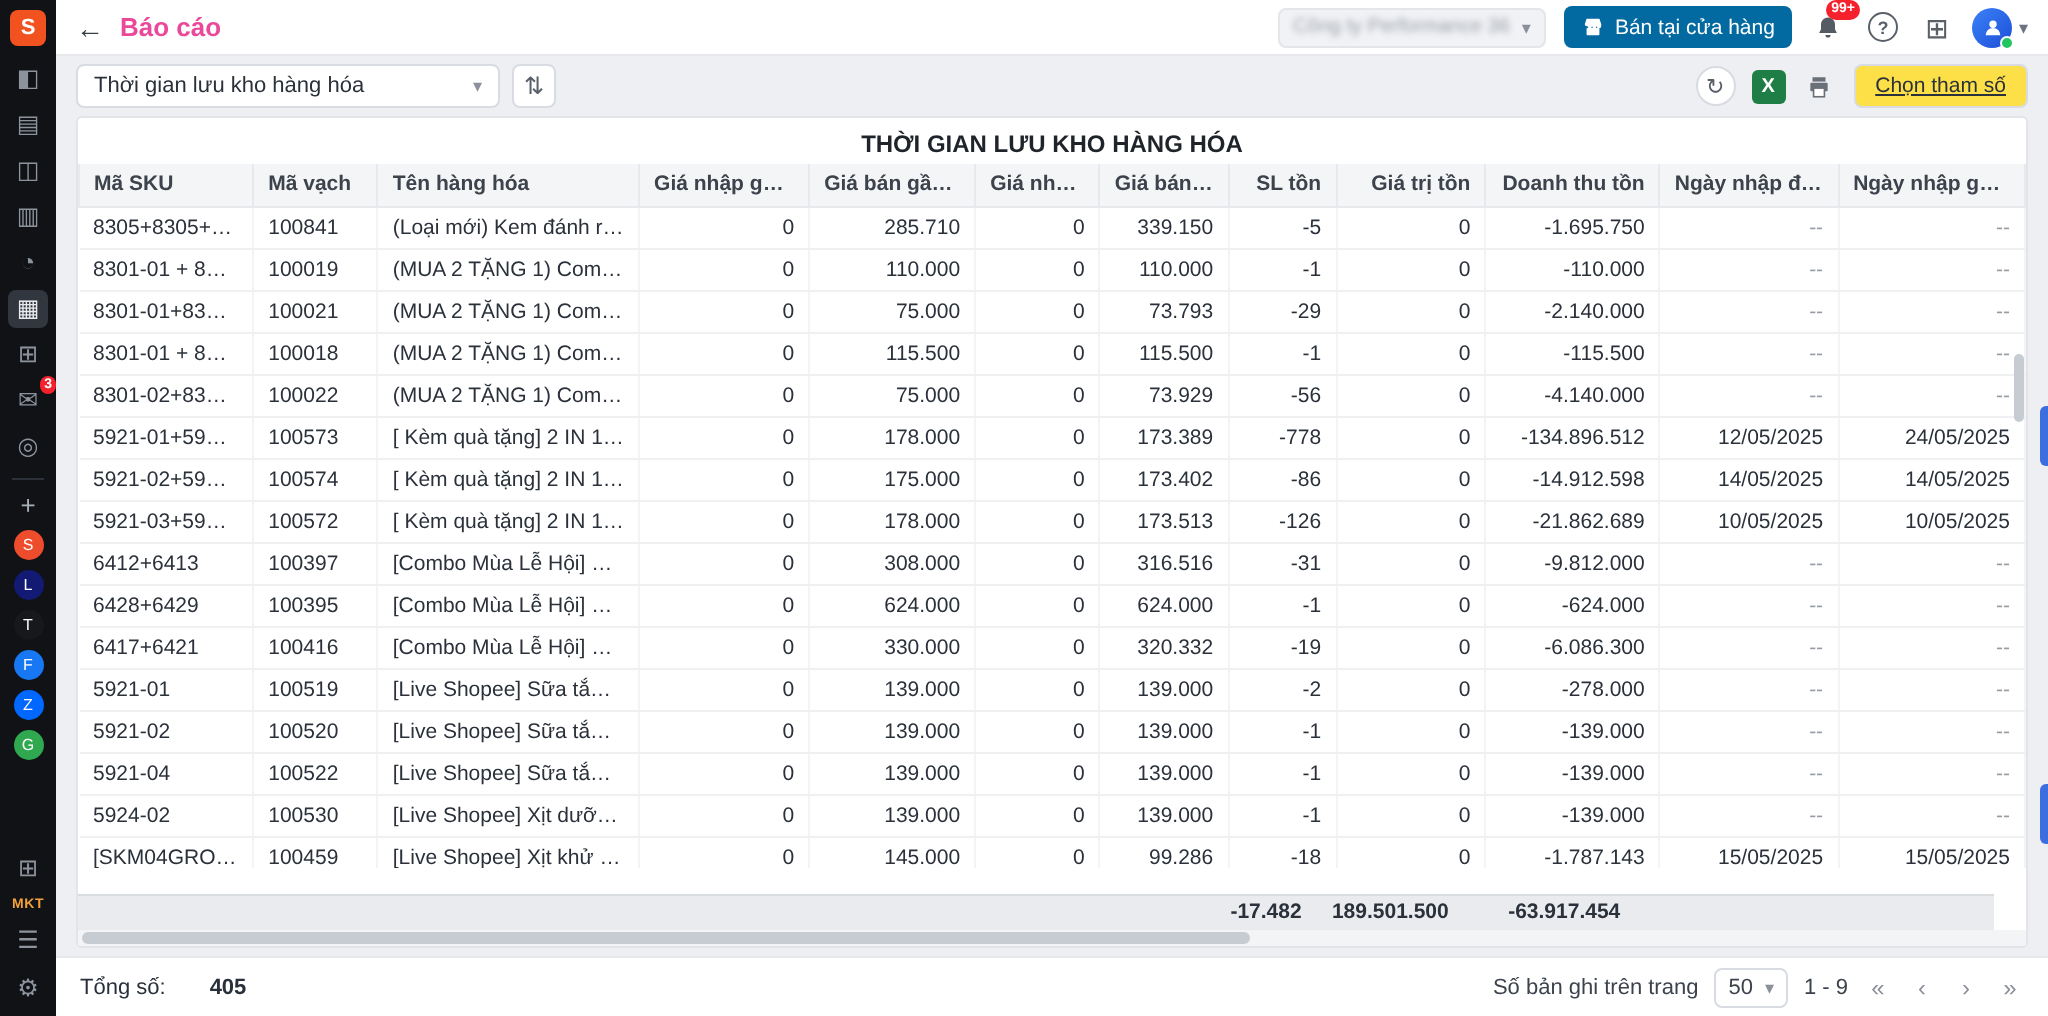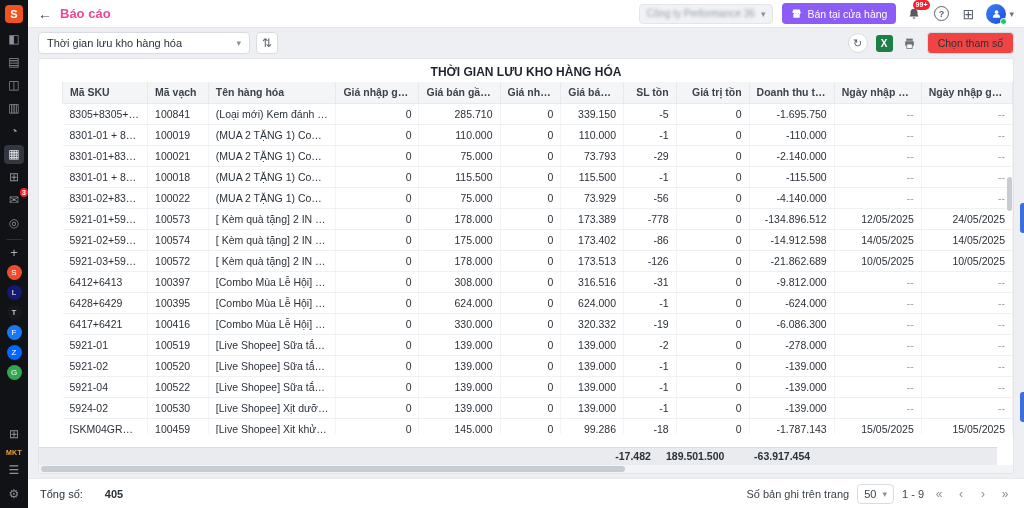--- a/index.html
+++ b/index.html
@@ -48,21 +48,21 @@
   .back { font-size:14px; color:#3a4049; cursor:pointer; line-height:1; }
   .topbar-title { font-weight:bold; font-size:13px; color:#ec4899; }
   .top-right { margin-left:auto; display:flex; align-items:center; gap:9px; }
   .store-select {
     background:#f1f2f5; border:1px solid #e3e5e9; border-radius:4px;
     height:20px; display:flex; align-items:center; gap:6px; padding:0 7px;
     color:#9aa0a8; font-size:10px; cursor:pointer;
   }
   .store-select .blur { filter:blur(1.6px); }
   .pos-btn {
-    background:#8b5cf6; color:#fff; border:none; border-radius:4px; height:21px;
+    background:#0369a1; color:#fff; border:none; border-radius:4px; height:21px;
     display:flex; align-items:center; gap:5px; padding:0 9px; font-size:10.5px;
     font-family:inherit; cursor:pointer;
   }
   .icon-plain { position:relative; width:18px; height:18px; display:flex;
     align-items:center; justify-content:center; cursor:pointer; color:#5a6069; }
   .notif-badge {
     position:absolute; top:-5px; right:-7px; background:#f5222d; color:#fff;
     font-size:7px; line-height:10px; padding:0 3px; border-radius:6px; font-weight:bold;
   }
   .help-circle { width:15px; height:15px; border:1.3px solid #5a6069; border-radius:50%;
@@ -86,31 +86,31 @@
   .sq-btn {
     width:22px; height:22px; background:#fff; border:1px solid #d8dce2; border-radius:4px;
     display:flex; align-items:center; justify-content:center; color:#5a6069; font-size:12px; cursor:pointer;
   }
   .toolbar-right { margin-left:auto; display:flex; align-items:center; gap:8px; }
   .round-icon { width:20px; height:20px; border:1px solid #d8dce2; border-radius:50%;
     display:flex; align-items:center; justify-content:center; color:#5a6069; font-size:11px; cursor:pointer; background:#fff; }
   .excel-icon { width:17px; height:17px; border-radius:3px; background:#1e7e45; color:#fff;
     font-size:10px; font-weight:bold; display:flex; align-items:center; justify-content:center; cursor:pointer; }
   .param-btn {
-    background:#ef4444; border:1px solid #d8dce2; border-radius:4px; height:22px;
-    padding:0 10px; font-size:10.5px; color:#2b313a; font-family:inherit; cursor:pointer;
+    background:#fde047; border:1px solid #d8dce2; border-radius:4px; height:22px;
+    padding:0 10px; font-size:10.5px; color:#2b313a; font-family:inherit; cursor:pointer;text-decoration:underline;
   }
 
   
   .card { position:relative; margin:0 10px; height:416px; background:#fff;
     border:1px solid #e2e4e8; border-radius:3px; overflow:hidden; flex:none; }
   .report-head { text-align:center; padding:6px 0 3px; }
   .report-title { font-weight:bold; font-size:12px; color:#1f242b; }
   .report-sub { font-style:italic; font-size:10px; color:#6b7078; margin-top:2px; }
-  .table-wrap { height:352px; overflow:hidden;padding-left:23px; }
+  .table-wrap { height:352px; overflow:hidden; }
   table { width:100%; border-collapse:collapse; table-layout:fixed; font-size:10.5px; }
   th {
     background:#f4f5f7; color:#3d434c; font-weight:bold; text-align:left;
     height:21px; padding:0 7px; border:1px solid #e7e9ec; border-top:none;
     overflow:hidden; white-space:nowrap; text-overflow:ellipsis;
   }
   td {
     height:21px; padding:0 7px; border-bottom:1px solid #eef0f2; border-right:1px solid #f3f4f6;
     overflow:hidden; white-space:nowrap; text-overflow:ellipsis; color:#2b313a;
   }

